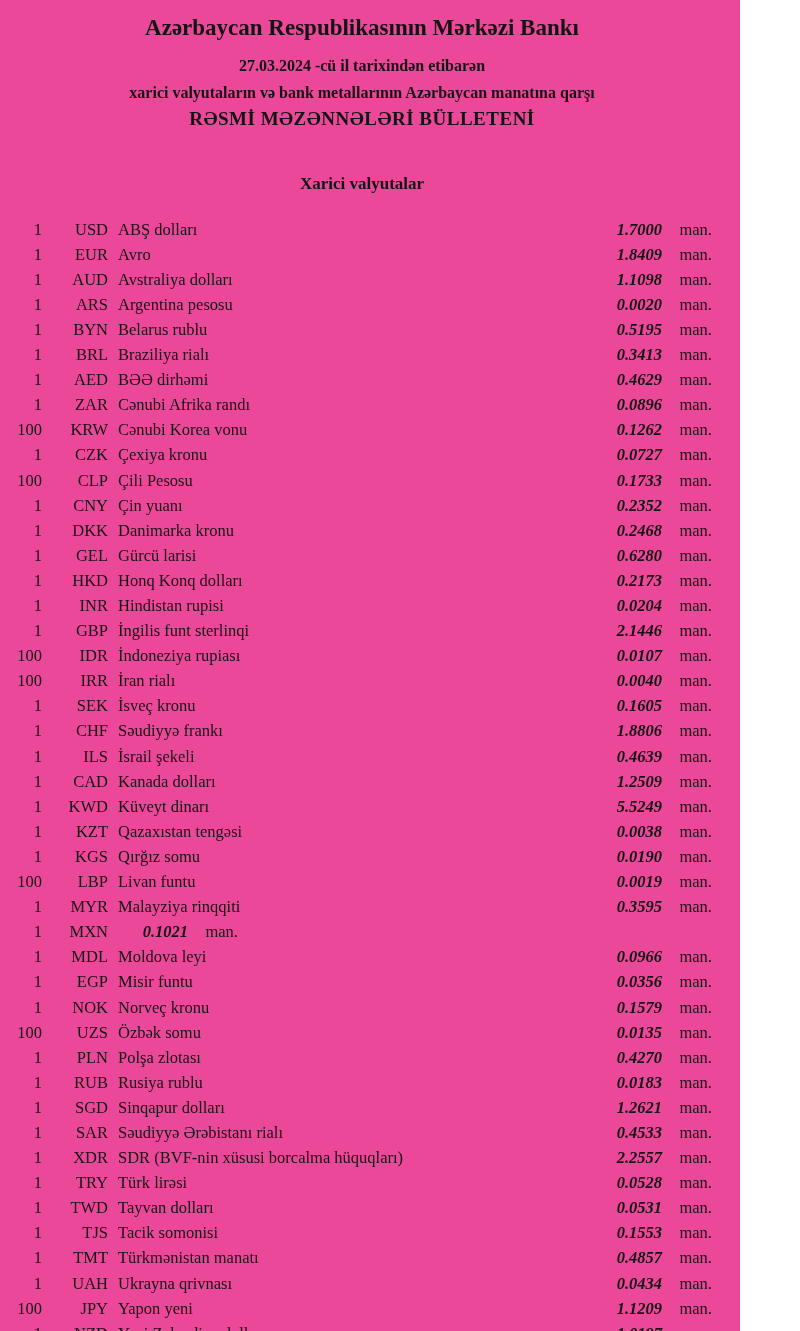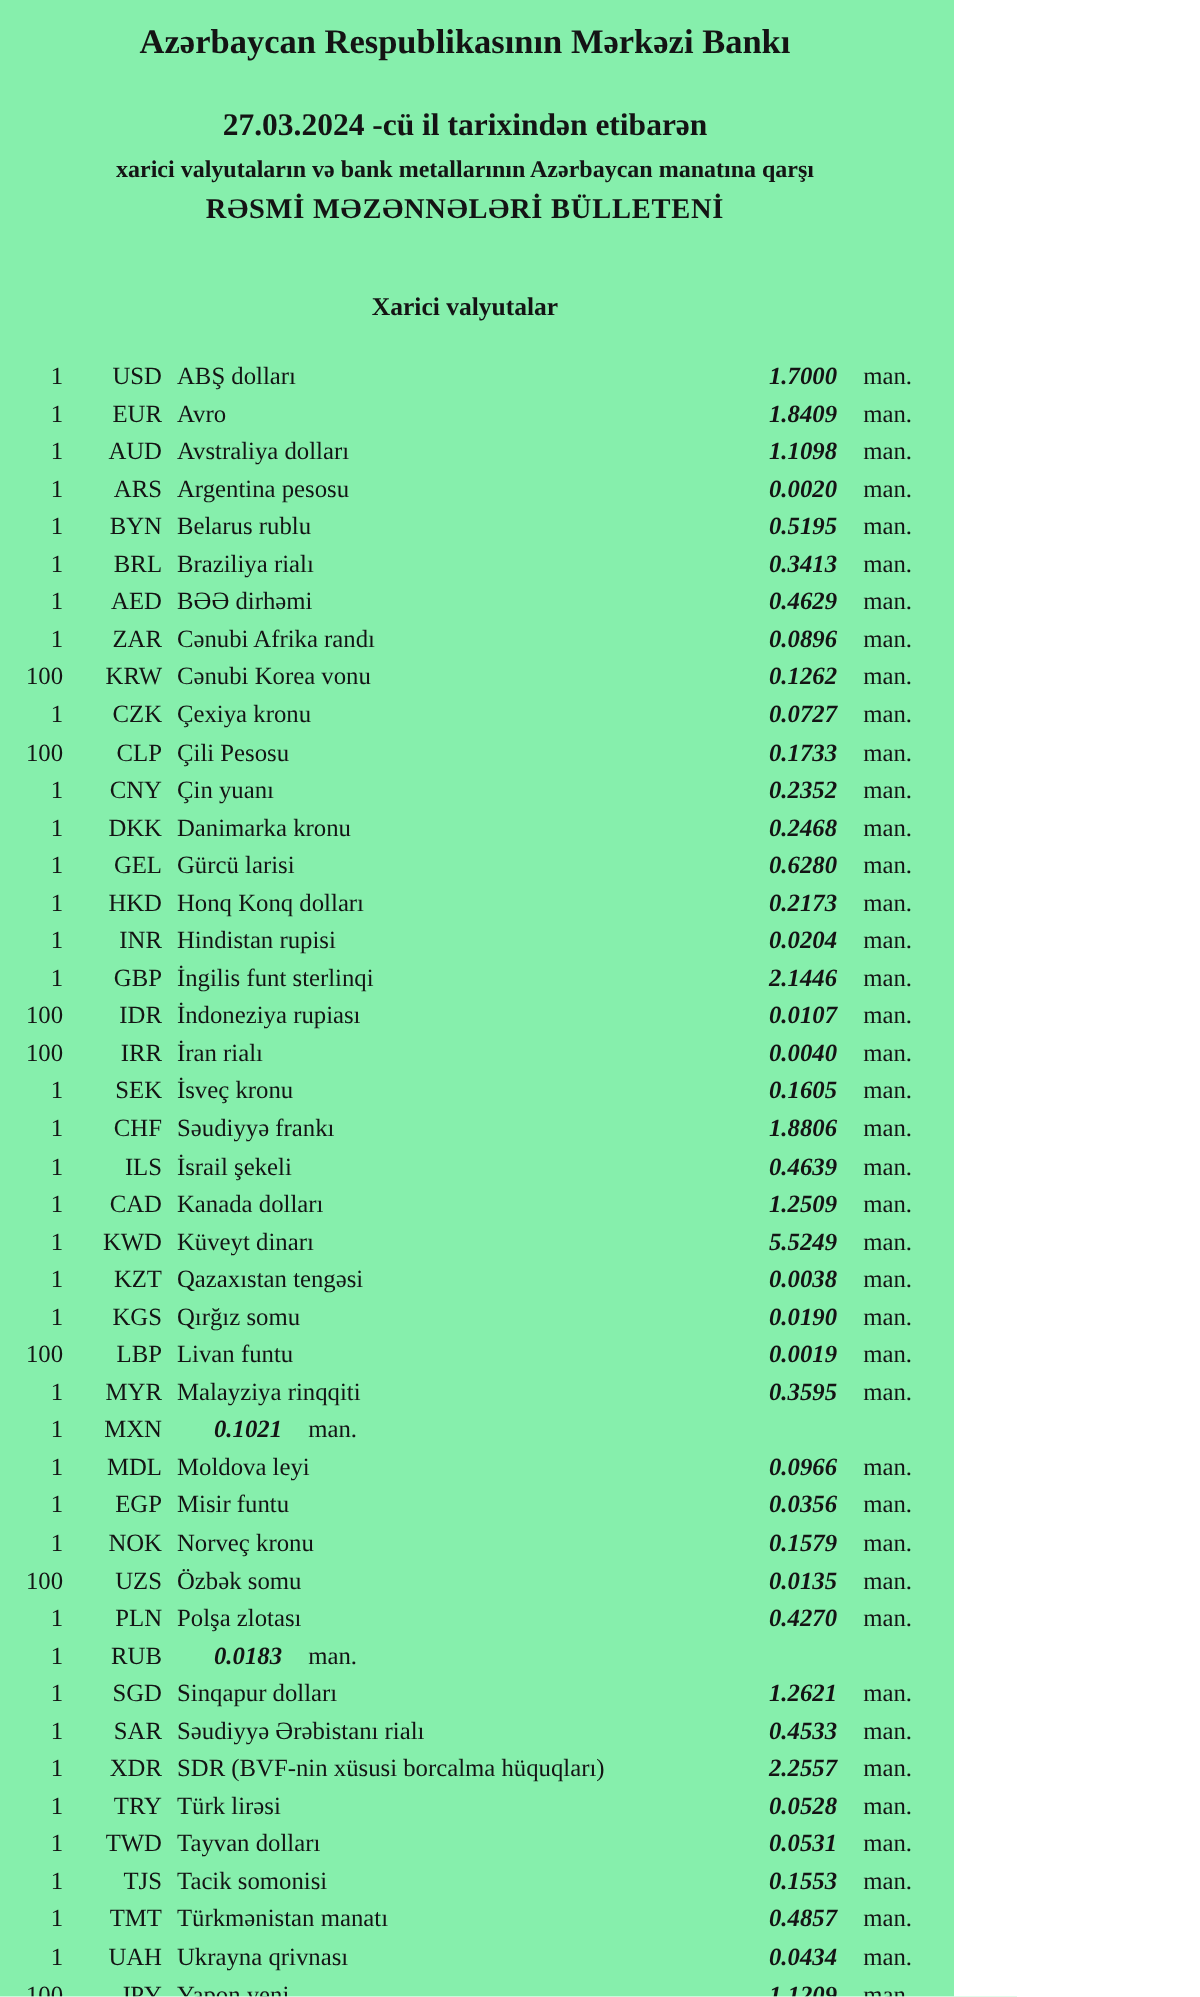--- a/index.html
+++ b/index.html
@@ -3,37 +3,37 @@
 <meta charset="utf-8">
 <style>
   * { margin: 0; padding: 0; box-sizing: border-box; }
   html, body { background: #ffffff; }
   body {
     width: 800px;
     font-family: "Liberation Serif", "DejaVu Serif", serif;
     color: #141414;
   }
   .page {
-    width: 636px;
+    width: 740px;
     height: 1331px;
     padding: 10px 28px 10px 12px;
     overflow: hidden;
-    background: #86efac;
+    background: #ec4899;
   }
   .header { text-align: center; }
   .title {
     font-size: 23px;
     font-weight: bold;
     line-height: 1.2;
     margin-top: 4px;
   }
   .date-line {
-    font-size: 21px;
-    font-weight: bold;
-    margin-top: 29px;
+    font-size: 16px;
+    font-weight: bold;
+    margin-top: 15px;
   }
   .subtitle {
     font-size: 16px;
     font-weight: bold;
     margin-top: 9px;
   }
   .bulletin-name {
     font-size: 19px;
     font-weight: bold;
     letter-spacing: 0.5px;
@@ -365,20 +365,21 @@
     <span class="nominal">1</span>
     <span class="code">PLN</span>
     <span class="name">Polşa zlotası</span>
     <span class="rate">0.4270</span>
     <span class="unit">man.</span>
   </div>
 
   <div class="row">
     <span class="nominal">1</span>
     <span class="code">RUB</span>
+    <span class="name">Rusiya rublu</span>
     <span class="rate">0.0183</span>
     <span class="unit">man.</span>
   </div>
 
   <div class="row">
     <span class="nominal">1</span>
     <span class="code">SGD</span>
     <span class="name">Sinqapur dolları</span>
     <span class="rate">1.2621</span>
     <span class="unit">man.</span>

